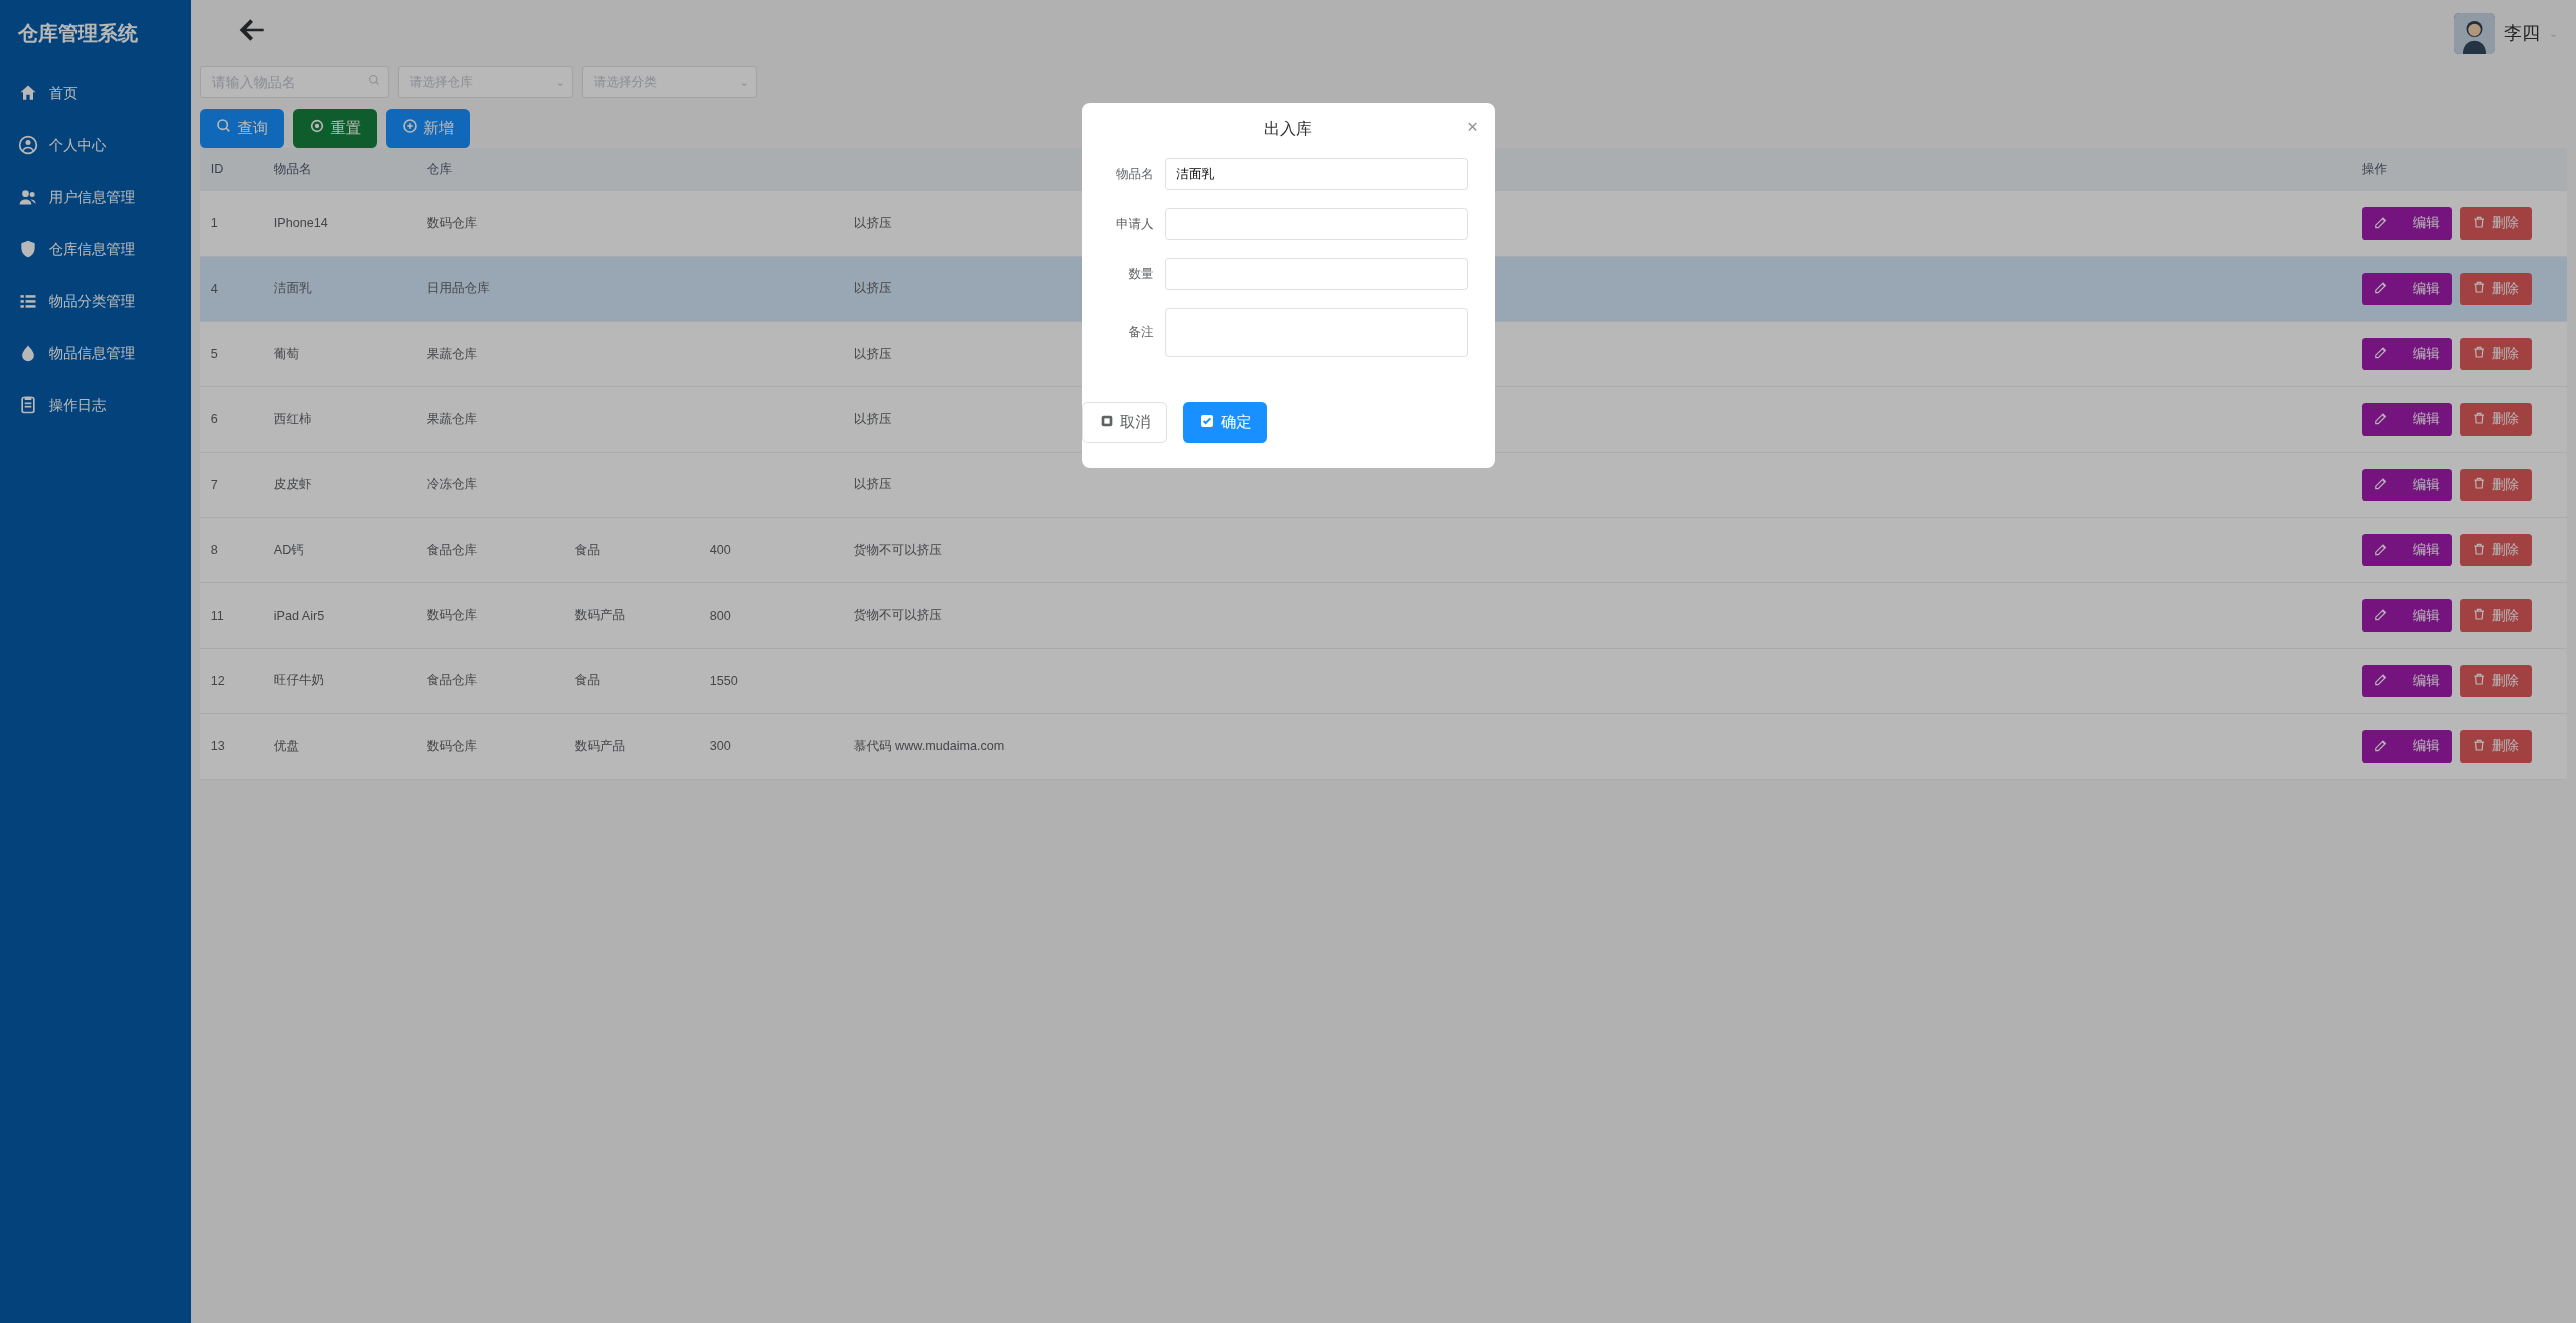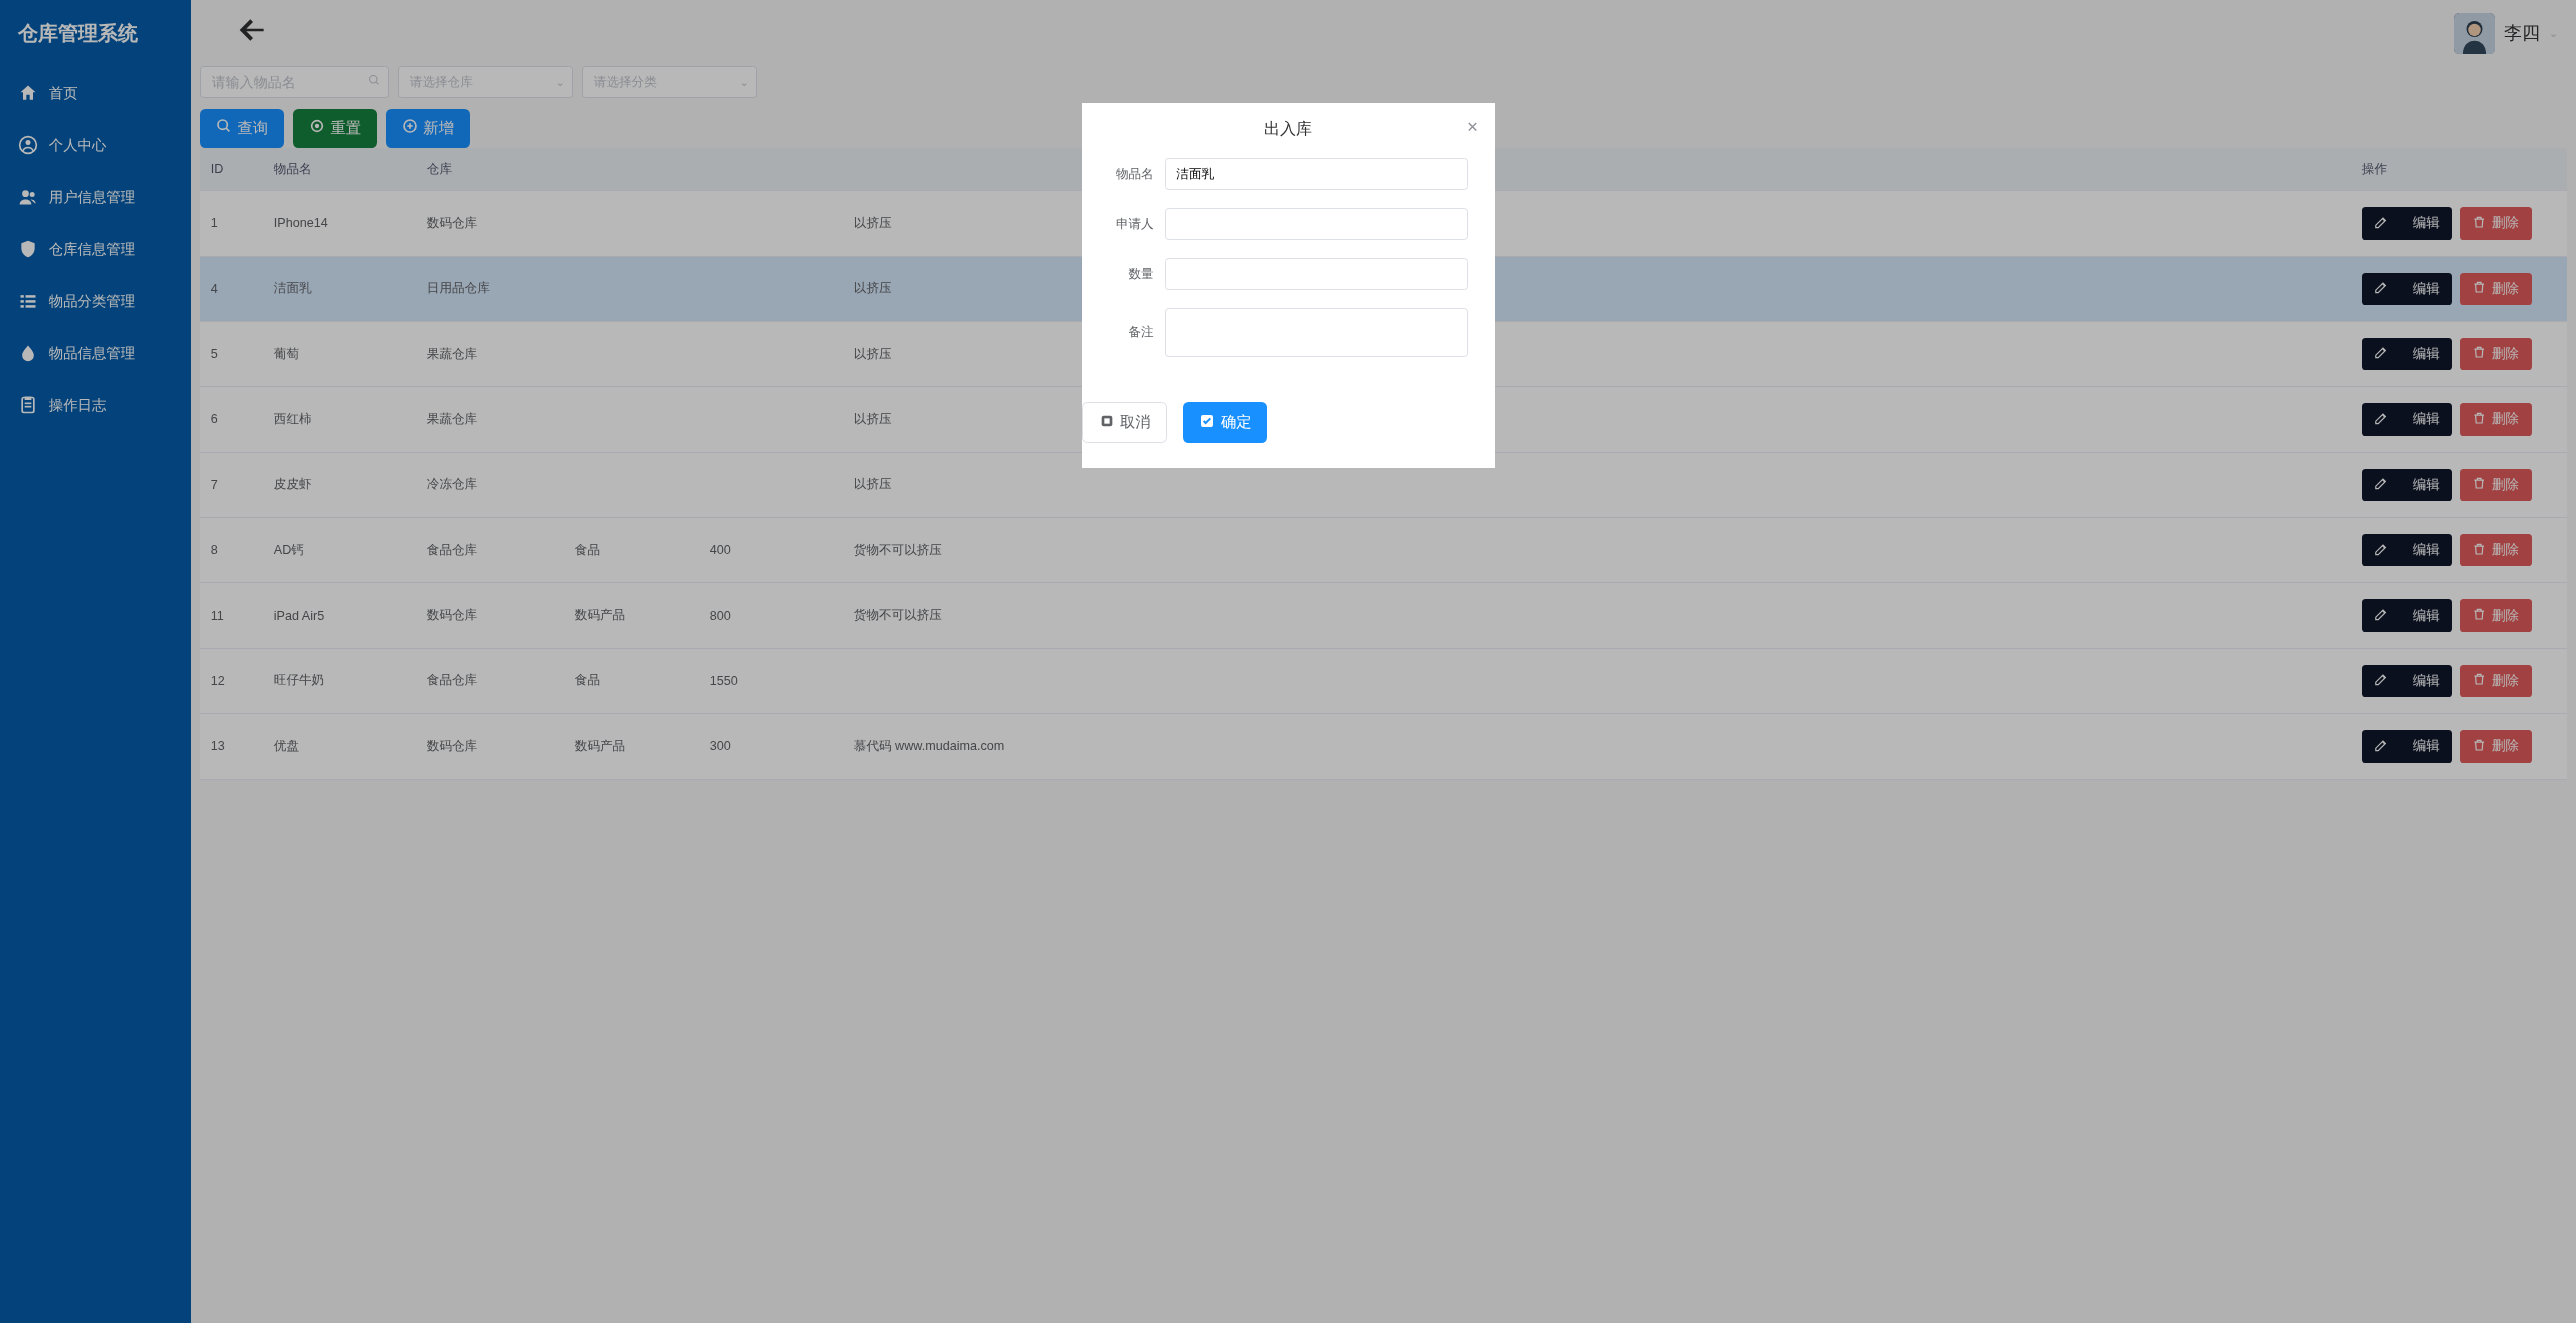--- a/index.html
+++ b/index.html
@@ -27,34 +27,34 @@
 .search-input { width: 189px; }
 .search-select { width: 175px; cursor: pointer; color: #c0c4cc; }
 .search-input input { border: none; outline: none; width: 100%; font-size: 14px; }
 .search-input input::placeholder { color: #c0c4cc; }
 .input-suffix { position: absolute; right: 7.2px; color: #c0c4cc; }
 
 .btn-row { display: flex; gap: 9px; margin-bottom: 0; }
 .btn { display: inline-flex; align-items: center; gap: 5.4px; padding: 9px 16px; border: none; border-radius: 5.4px; color: #fff; font-size: 15.3px; cursor: pointer; font-weight: 500; }
 .btn-primary { background: #1890ff; }
 .btn-warning { background: #15803d; }
-.btn-success { background: #0f172a; gap: 24px; }
+.btn-success { background: #a21caf; gap: 24px; }
 .btn-danger { background: #e05b5b; }
 .btn-small { padding: 7.2px 12.6px; font-size: 13.5px; border-radius: 3.6px; }
 
 
 .table { width: 100%; border-collapse: collapse; background: #fff; font-size: 12.6px; }
 .table th { background: #eef1f6; text-align: left; padding: 12.6px 10.8px; font-weight: 500; color: #515a6e; border-bottom: 0.9px solid #ebeef5; }
 .table td { padding: 16px 10.8px; border-bottom: 0.9px solid #ebeef5; color: #606266; }
 .table tr.highlight td { background: #d5e7fa; }
 .action-cell { display: flex; gap: 7.2px; }
 
 
 .overlay { position: fixed; inset: 0; background: rgba(0,0,0,0.28); display: flex; align-items: flex-start; justify-content: center; z-index: 1000; }
-.modal { width: 413px; background: #fff; border-radius: 0; margin-top: 103px; position: relative; }
+.modal { width: 413px; background: #fff; border-radius: 8px; margin-top: 103px; position: relative; }
 .modal-header { padding: 16px 0 9px; text-align: center; font-size: 16px; position: relative; }
 .modal-close { position: absolute; right: 16px; top: 16px; color: #909399; cursor: pointer; font-size: 14.4px; }
 .modal-body { padding: 9px 27px 18px; }
 .form-row { display: flex; align-items: center; margin-bottom: 18px; }
 .form-label { width: 56px; text-align: right; padding-right: 10.8px; font-size: 12.6px; color: #606266; }
 .form-input { flex: 1; height: 32px; border: 0.9px solid #dcdfe6; border-radius: 3.6px; padding: 0 10.8px; font-size: 12.6px; outline: none; }
 .form-textarea { flex: 1; min-height: 49px; border: 0.9px solid #dcdfe6; border-radius: 3.6px; padding: 7.2px 10.8px; font-size: 12.6px; outline: none; resize: none; }
 .modal-footer { padding: 9px 0 25px; display: flex; justify-content: flex-start; gap: 16px; }
 .btn-outline { background: #fff; border: 0.9px solid #dcdfe6; color: #606266; }
 

